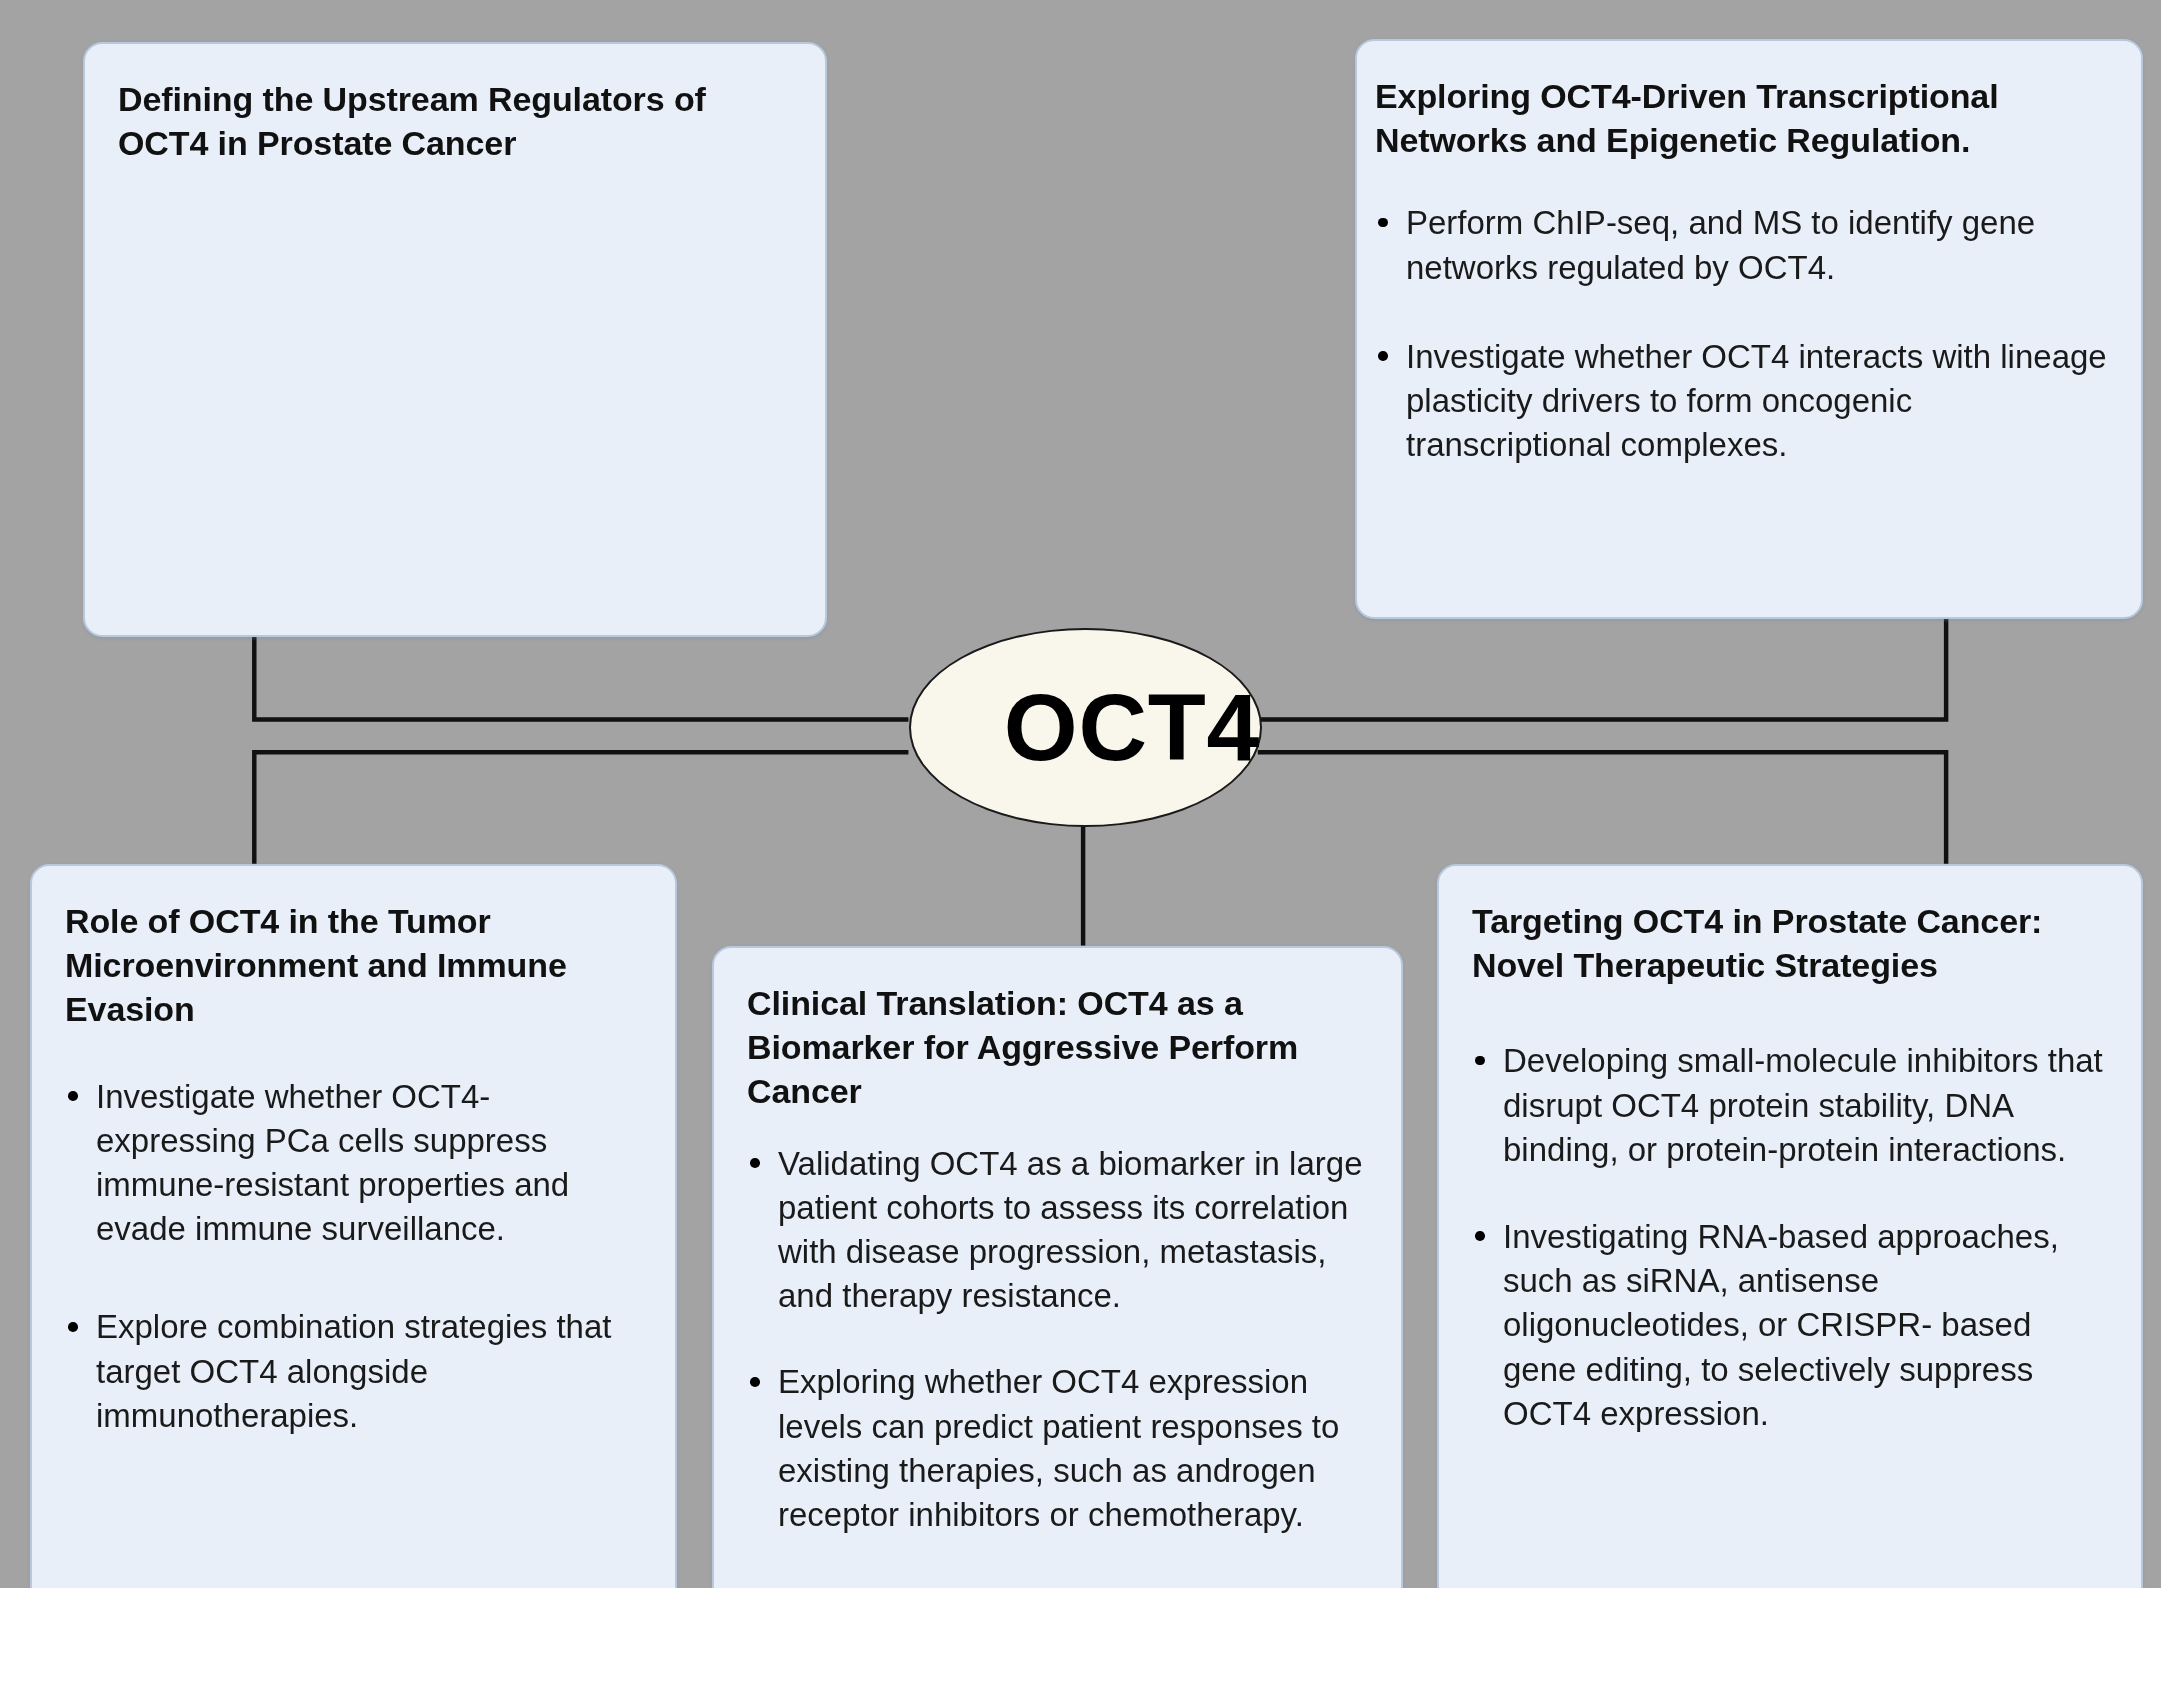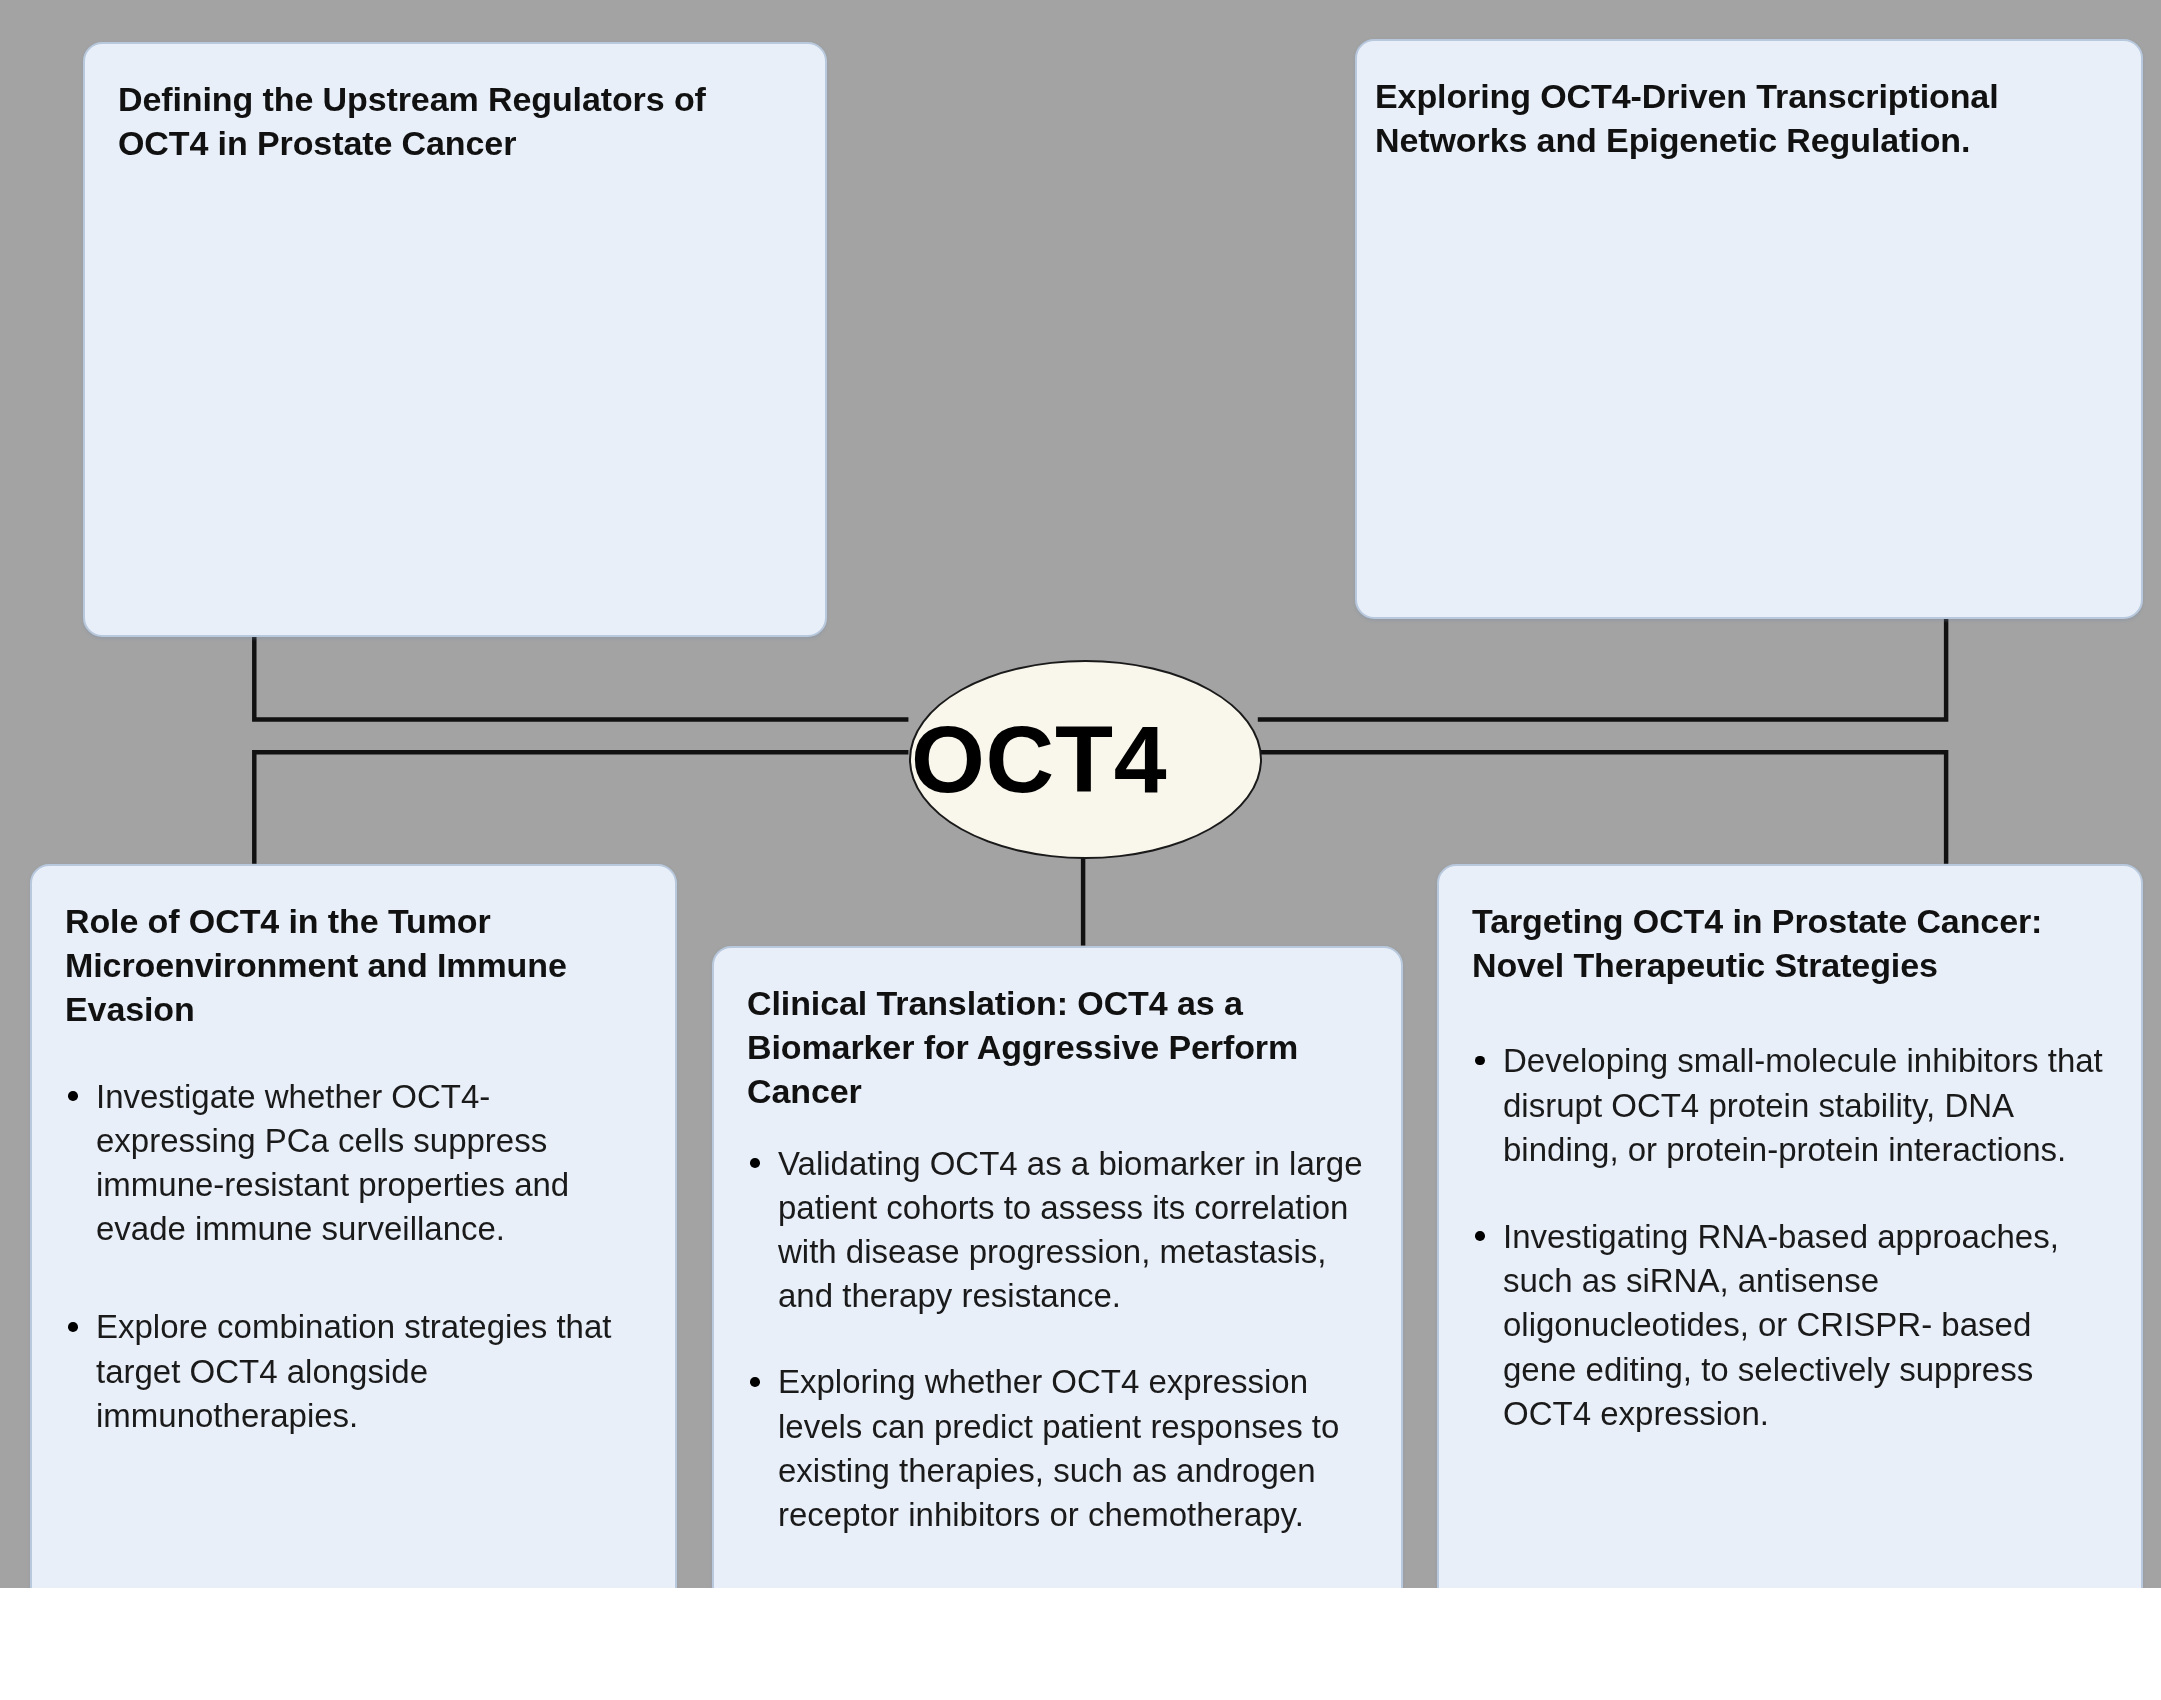--- a/index.html
+++ b/index.html
@@ -80,29 +80,29 @@
   #node-tme .node-title      { margin-bottom: 43px; }
   #node-tme .bullets li      { margin-bottom: 54px; }
   #node-clinical .bullets li { margin-bottom: 42px; }
   #node-targeting .node-title{ margin-bottom: 52px; }
   #node-targeting .bullets li{ margin-bottom: 43px; }
 
   
   #hub {
     position: absolute;
     left: 909px;
-    top: 660px;
+    top: 628px;
     width: 349px;
     height: 195px;
     background: #f9f6ec;
     border: 2.2px solid #1a1a1a;
     border-radius: 50%;
     display: flex;
     align-items: center;
-    justify-content: flex-start;
+    justify-content: flex-end;
   }
   #hub-label {
     font-size: 95px;
     font-weight: bold;
     color: #000000;
     letter-spacing: 0.7px;
     line-height: 1;
   }
 </style>
 </head>
@@ -124,20 +124,24 @@
       <path d="M 1457 1107 L 1457 1272"></path>
     </g>
   </svg>
 
   <div class="node" id="node-upstream">
     <div class="node-title">Defining the Upstream Regulators of OCT4 in Prostate Cancer</div>
   </div>
 
   <div class="node" id="node-networks">
     <div class="node-title">Exploring OCT4-Driven Transcriptional Networks and Epigenetic Regulation.</div>
+    <ul class="bullets">
+      <li>Perform ChIP-seq, and MS to identify gene networks regulated by OCT4.</li>
+      <li>Investigate whether OCT4 interacts with lineage plasticity drivers to form oncogenic transcriptional complexes.</li>
+    </ul>
   </div>
 
   <div id="hub">
     <span id="hub-label">OCT4</span>
   </div>
 
   <div class="node" id="node-tme">
     <div class="node-title">Role of OCT4 in the Tumor Microenvironment and Immune Evasion</div>
     <ul class="bullets">
       <li>Investigate whether OCT4-expressing PCa cells suppress immune-resistant properties and evade immune surveillance.</li>

